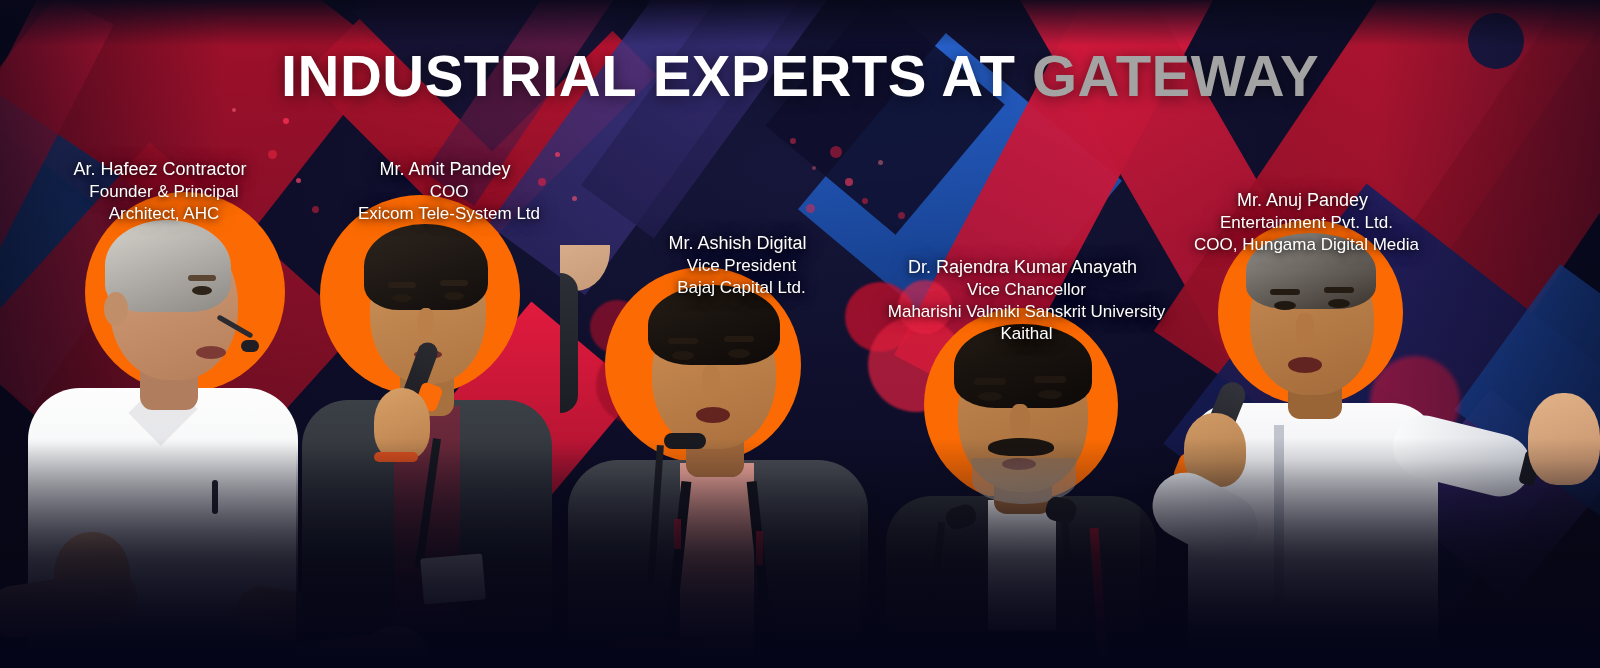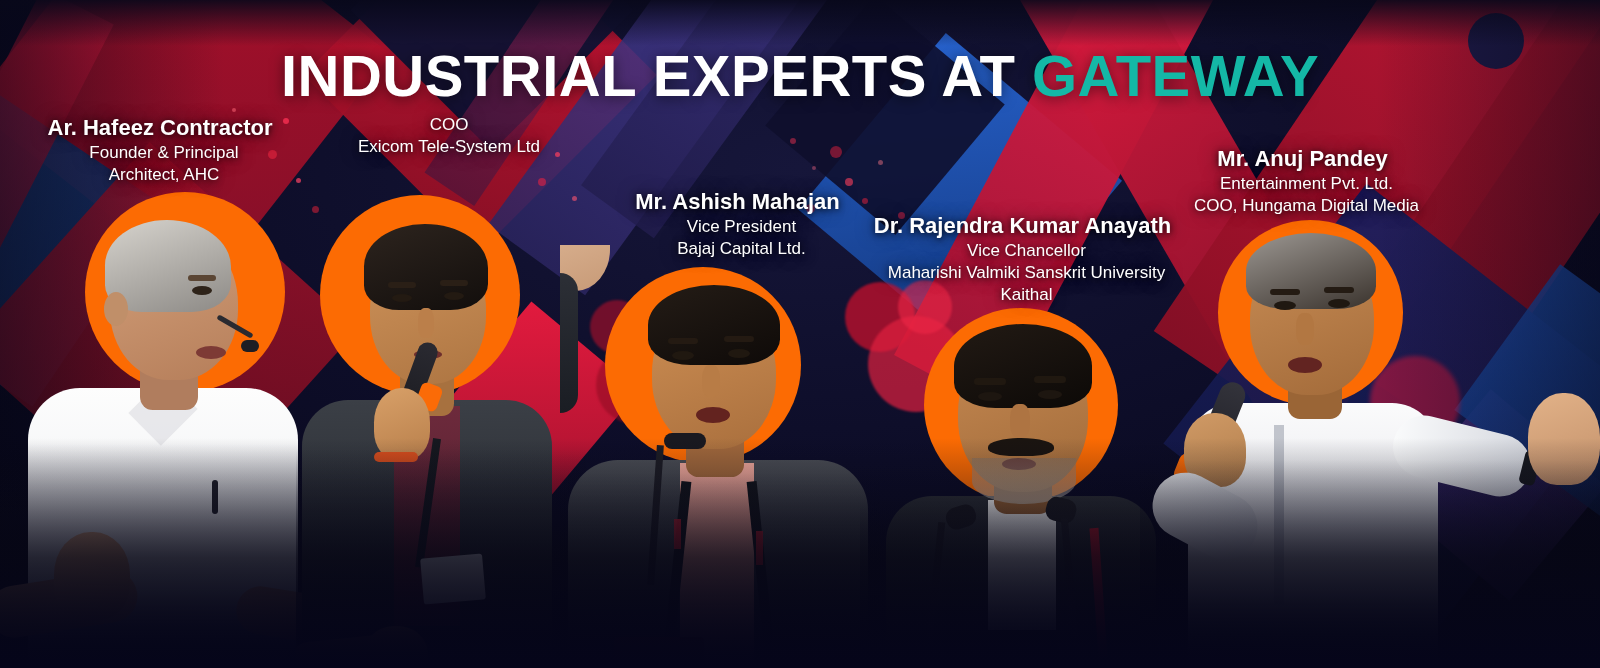--- a/index.html
+++ b/index.html
@@ -59,21 +59,21 @@
     top:47px; left:0; right:0;
     text-align:center;
     z-index:40;
     font-size:58px;
     font-weight:bold;
     letter-spacing:0.5px;
     line-height:1.0;
     white-space:nowrap;
   }
   #title .t-white { color:#ffffff; text-shadow:0 2px 14px rgba(0,0,0,0.55); }
-  #title .t-orange { color:#14b8a6; text-shadow:0 2px 14px rgba(0,0,0,0.55); }
+  #title .t-orange { color:#a3a3a3; text-shadow:0 2px 14px rgba(0,0,0,0.55); }
 
   
   .speaker { position:absolute; z-index:20; }
 
   .circle {
     position:absolute;
     border-radius:50%;
     background:#fc6b03;
     z-index:1;
   }
@@ -94,24 +94,25 @@
   
   .label {
     position:absolute;
     z-index:35;
     text-align:center;
     color:#ffffff;
     text-shadow:0 1px 6px rgba(0,0,0,0.85), 0 0 18px rgba(0,0,0,0.6);
     white-space:nowrap;
   }
   .label .nm {
-    font-size:22px;
-    font-weight:bold;
+    font-size:18px;
+    font-weight:normal;
     line-height:1.28;
     display:block;
+    margin-top:44px;
   }
   .label .ttl {
     font-size:17px;
     font-weight:normal;
     line-height:1.28;
     display:block;
     padding-left:8px;
   }
 
   
@@ -395,26 +396,27 @@
 
   <div class="vignette-bottom" style="z-index:30;"></div>
 
   <div class="label" style="left:0px; top:114px; width:320px;">
     <span class="nm">Ar. Hafeez Contractor</span>
     <span class="ttl">Founder &amp; Principal</span>
     <span class="ttl">Architect, AHC</span>
   </div>
 
   <div class="label" style="left:300px; top:114px; width:290px;">
+    <span class="nm">Mr. Amit Pandey</span>
     <span class="ttl">COO</span>
     <span class="ttl">Exicom Tele-System Ltd</span>
   </div>
 
   <div class="label" style="left:585px; top:188px; width:305px;">
-    <span class="nm">Mr. Ashish Mahajan</span>
+    <span class="nm">Mr. Ashish Digital</span>
     <span class="ttl">Vice President</span>
     <span class="ttl">Bajaj Capital Ltd.</span>
   </div>
 
   <div class="label" style="left:845px; top:212px; width:355px;">
     <span class="nm">Dr. Rajendra Kumar Anayath</span>
     <span class="ttl">Vice Chancellor</span>
     <span class="ttl">Maharishi Valmiki Sanskrit University</span>
     <span class="ttl">Kaithal</span>
   </div>

